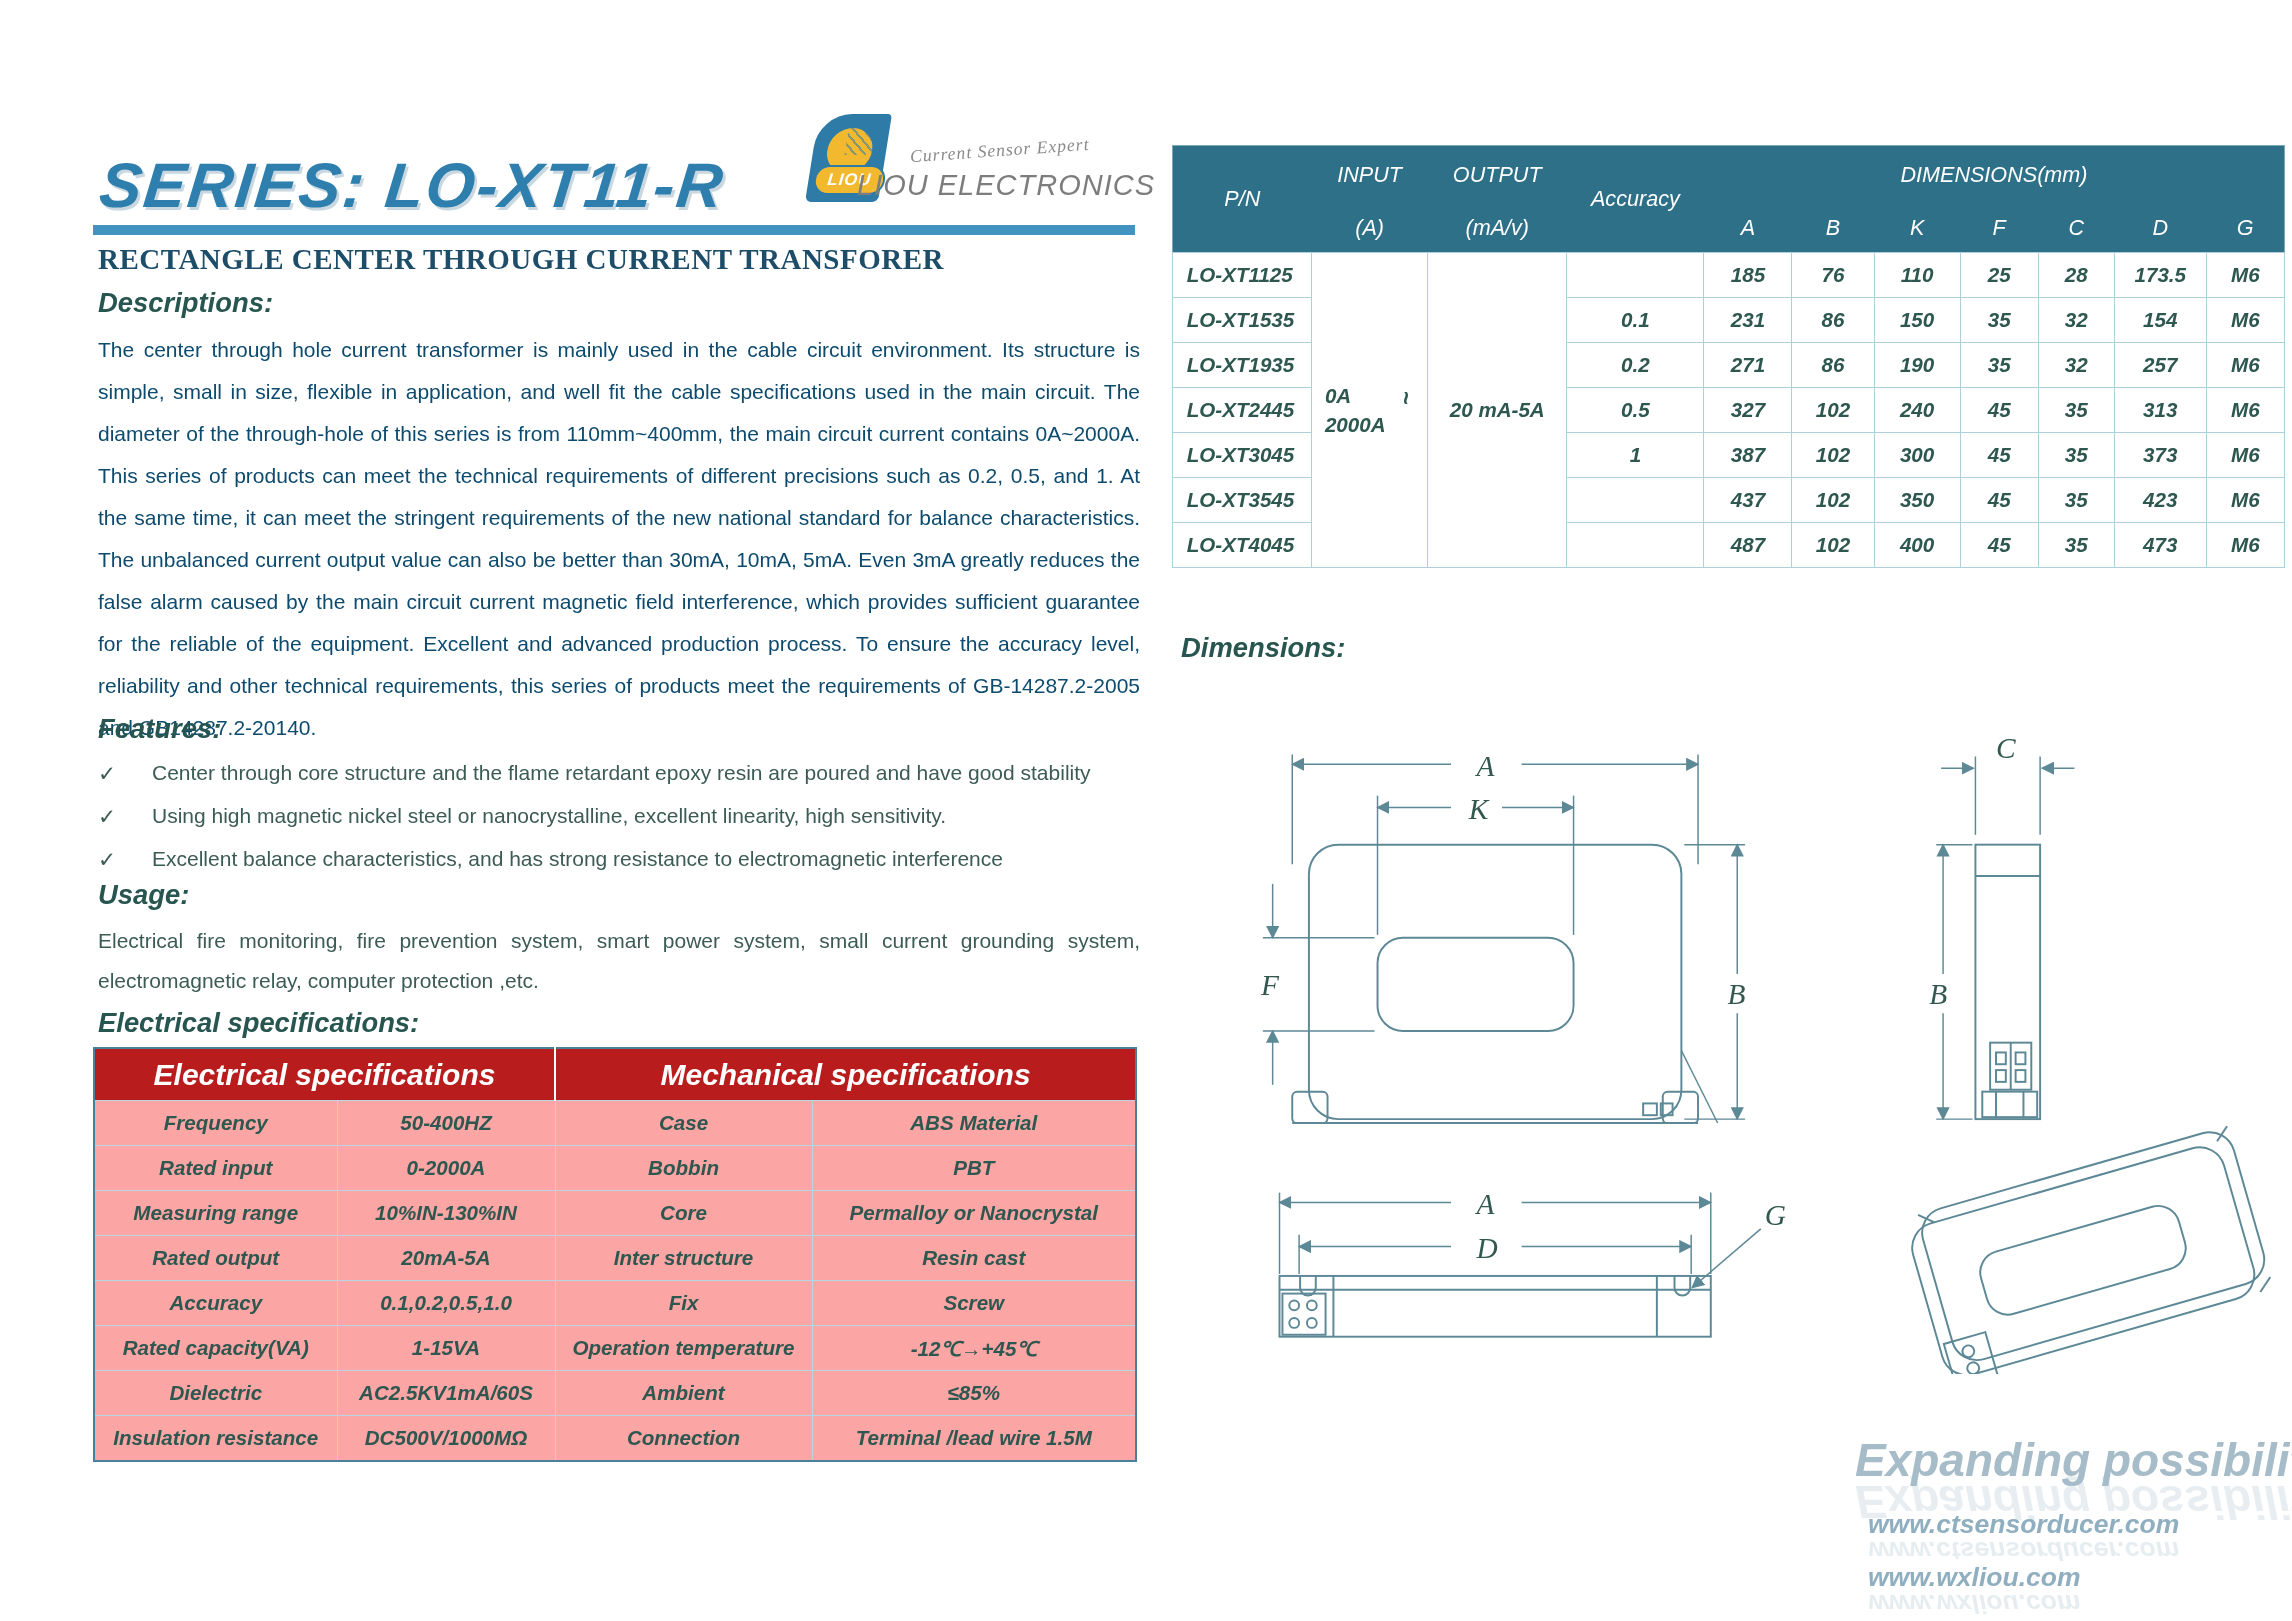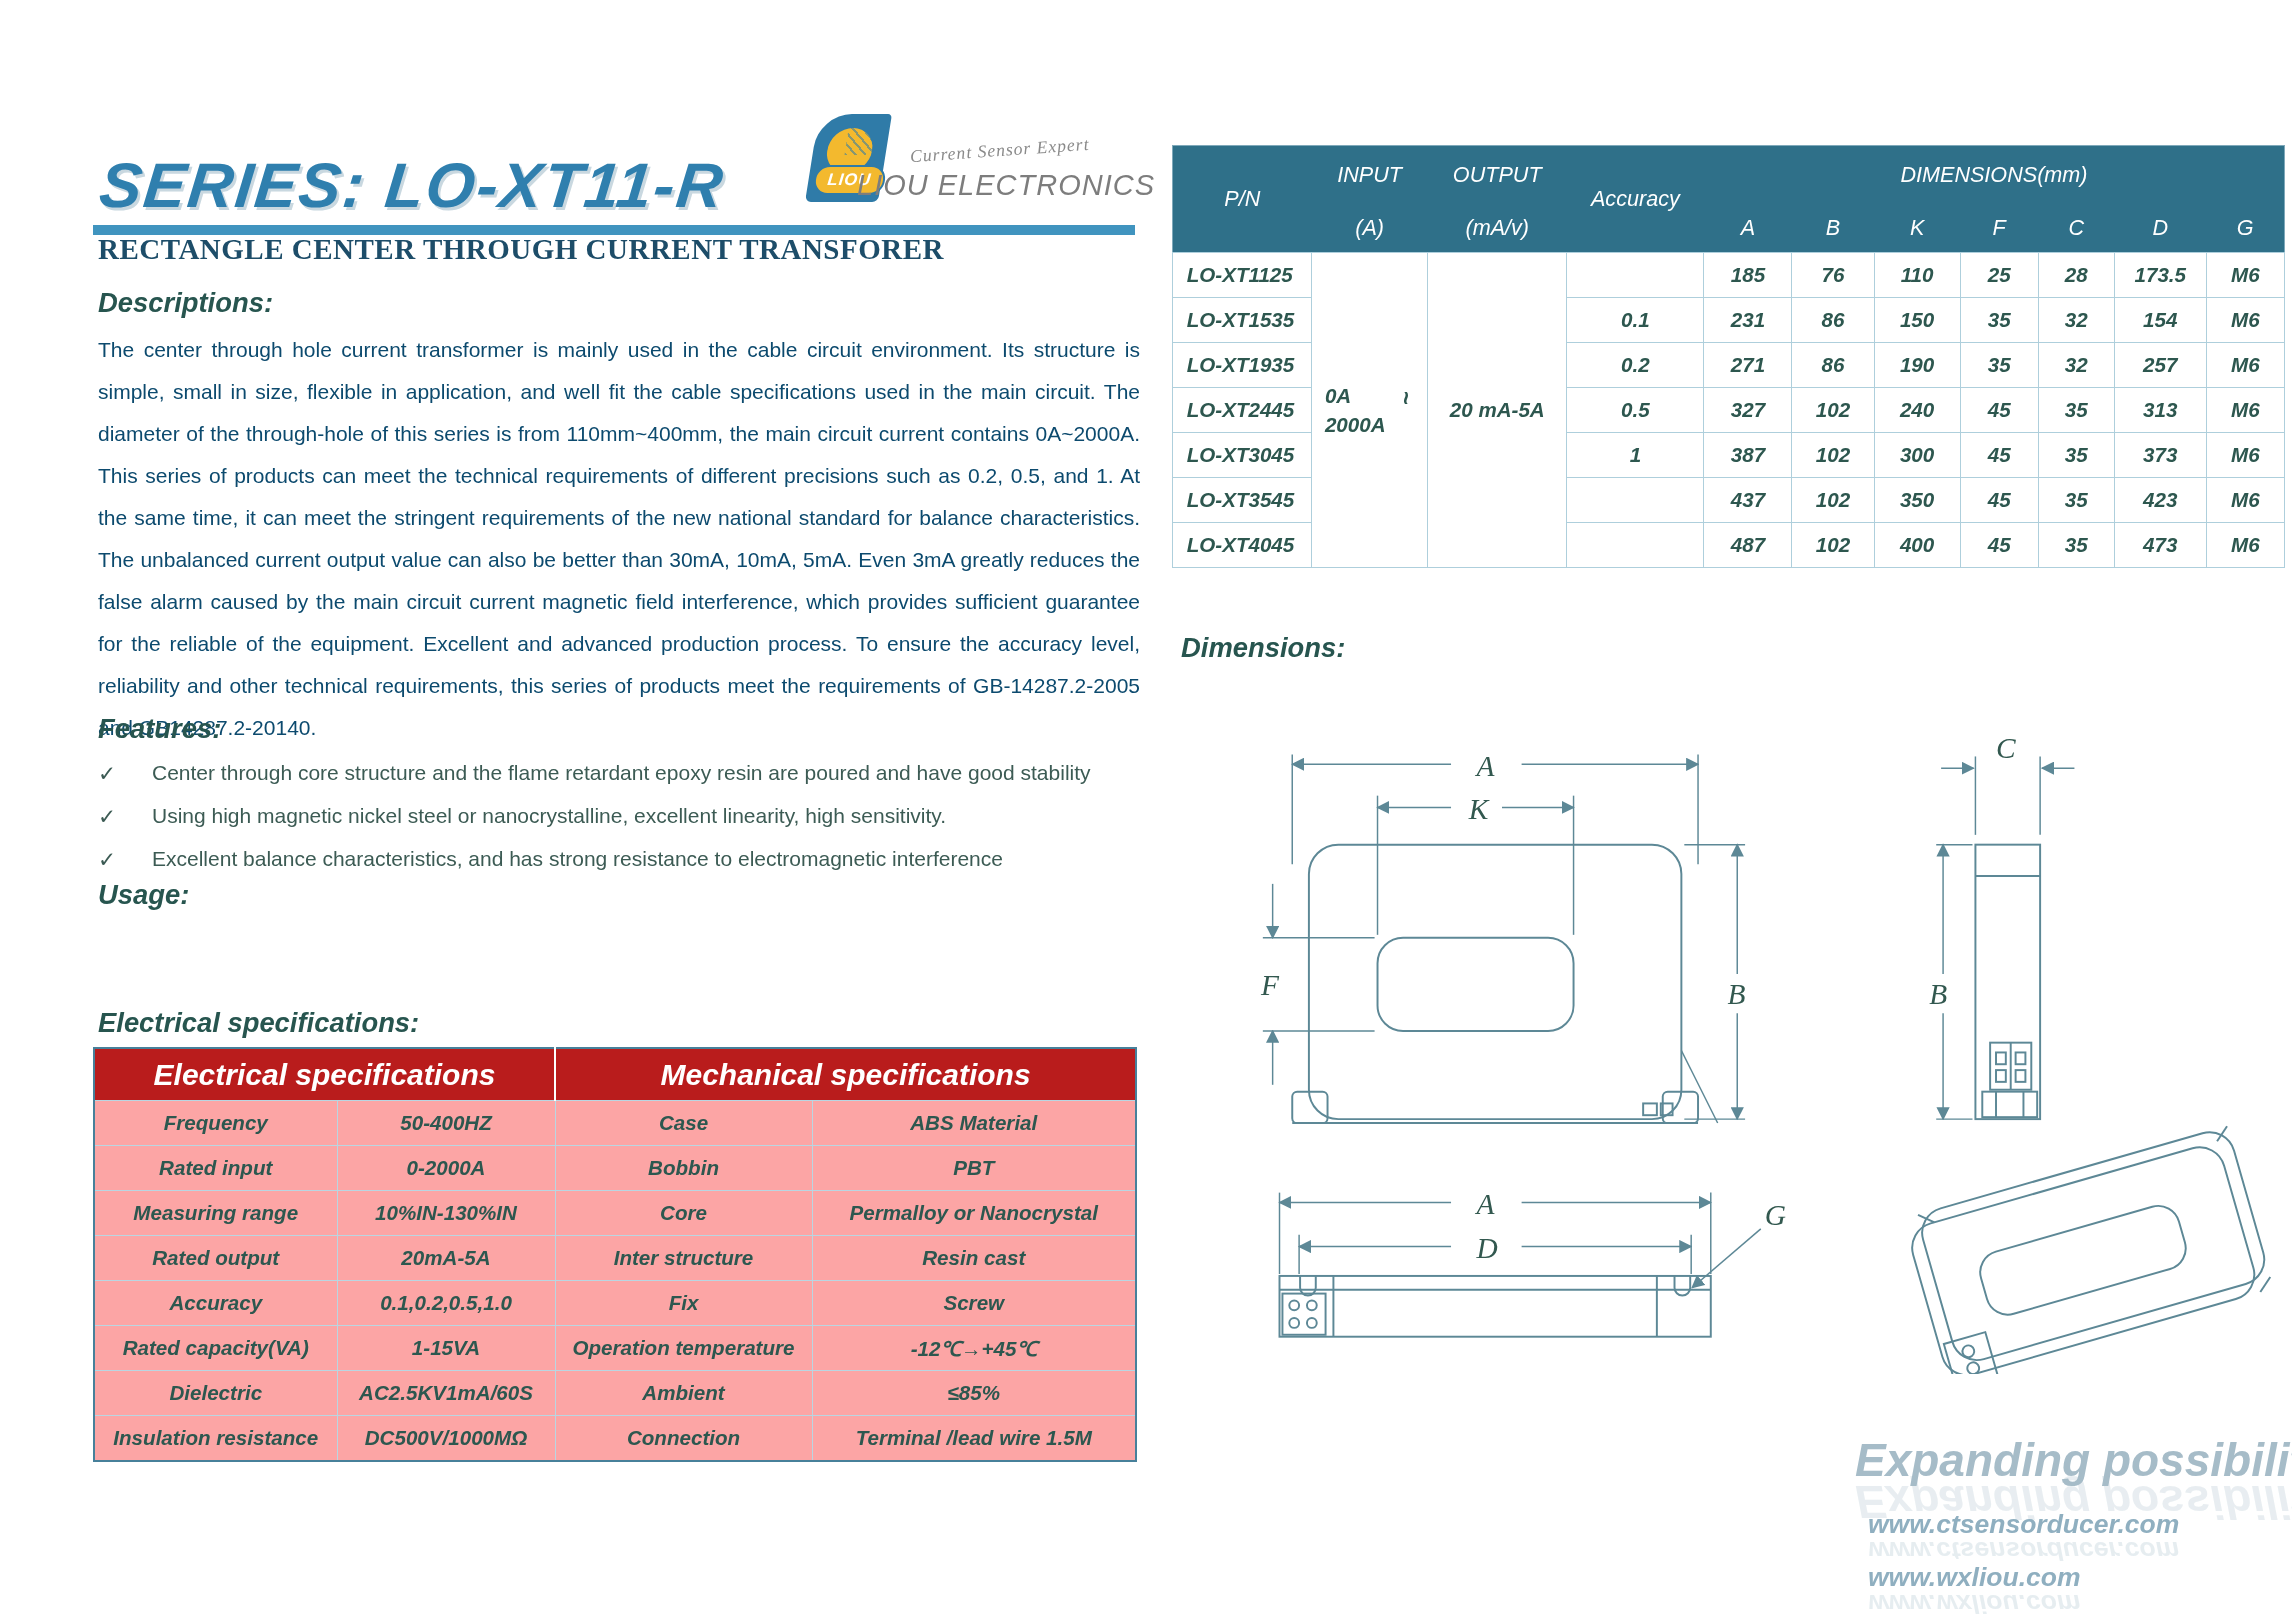--- a/index.html
+++ b/index.html
@@ -20,21 +20,21 @@
       background-size:60% 60%;background-repeat:no-repeat;background-position:100% 0;}
   .logo-badge{position:absolute;left:2px;top:51px;width:67px;height:25.5px;background:#f3b92e;
       border:2.9px solid #2f7ba8;border-radius:14.7px;display:flex;align-items:center;justify-content:center;
       font-weight:bold;font-style:italic;font-size:16.7px;color:#ffffff;letter-spacing:1px;transform:skewX(-6deg);}
   .logo-tagline{position:absolute;left:98px;top:25.5px;font-family:"Liberation Serif",serif;
       font-style:italic;font-size:17.6px;color:#8a8a8a;transform:rotate(-4deg);letter-spacing:1px;white-space:nowrap;}
   .logo-company{position:absolute;left:45px;top:55px;font-size:29px;font-style:italic;color:#7d7d7d;
       letter-spacing:1px;white-space:nowrap;}
 
   
-  .doc-heading{position:absolute;left:98px;top:233px;font-family:"Liberation Serif",serif;
+  .doc-heading{position:absolute;left:98px;top:243px;font-family:"Liberation Serif",serif;
       font-weight:bold;font-size:29px;color:#1d4d69;letter-spacing:0.5px;white-space:nowrap;}
   .subhead{position:absolute;font-size:27.4px;font-weight:bold;font-style:italic;color:#27554f;white-space:nowrap;}
   .sh-desc{left:98px;top:287px;}
   .sh-feat{left:98px;top:713px;}
   .sh-usage{left:98px;top:879px;}
   .sh-espec{left:98px;top:1007px;}
   .sh-dims{left:1181px;top:632px;}
 
   .body-par{position:absolute;left:98px;top:329px;width:1042px;font-size:21px;line-height:42px;
       color:#0c4a6e;text-align:justify;}
@@ -113,20 +113,21 @@
   <div class="feature-row f2">
     <span class="check">✓</span>
     <span class="ftext">Using high magnetic nickel steel or nanocrystalline, excellent linearity, high sensitivity.</span>
   </div>
   <div class="feature-row f3">
     <span class="check">✓</span>
     <span class="ftext">Excellent balance characteristics, and has strong resistance to electromagnetic interference</span>
   </div>
 
   <div class="subhead sh-usage">Usage:</div>
+  <div class="usage-par">Electrical fire monitoring, fire prevention system, smart power system, small current grounding system, electromagnetic relay, computer protection ,etc.</div>
 
   <div class="subhead sh-espec">Electrical specifications:</div>
 
   <table class="spec-table">
     <colgroup>
         <col style="width:243px">
         <col style="width:218px">
         <col style="width:257px">
         <col style="width:324px">
       </colgroup>

